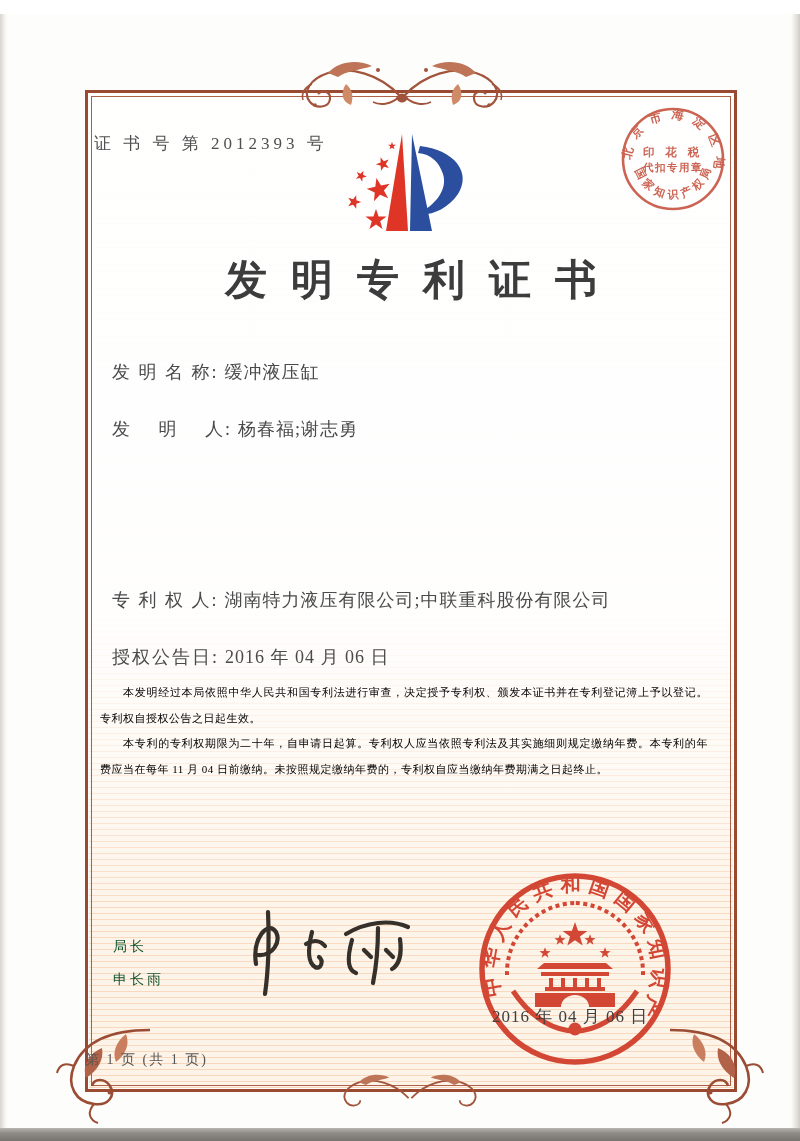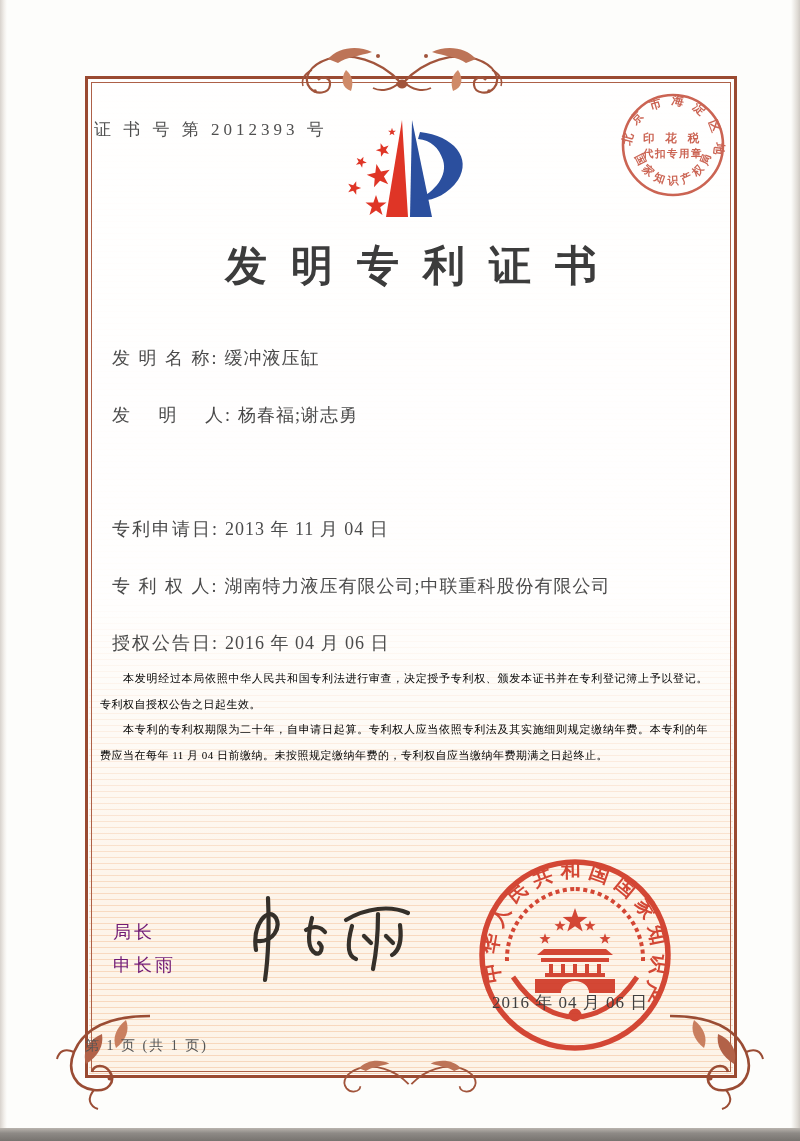--- a/index.html
+++ b/index.html
@@ -1,21 +1,21 @@
 <!DOCTYPE html>
 <html><head>
 <meta charset="utf-8">
 <style>
   html,body{margin:0;padding:0;}
   body{
     width:800px;height:1141px;position:relative;overflow:hidden;
     background:#ffffff;
     font-family:"Liberation Serif","DejaVu Serif",serif;
   }
-  .paper{position:absolute;inset:0;background:#fdfdfb;}
+  .paper{position:absolute;inset:0;background:#fdfdfb;margin-top:14px;}
   
   .scan-bottom{position:absolute;left:0;right:0;bottom:0;height:13px;
     background:linear-gradient(180deg,#b9b4ae 0%,#8e8a86 40%,#77736f 100%);}
   .scan-right{position:absolute;top:0;right:0;bottom:13px;width:9px;
     background:linear-gradient(90deg,rgba(0,0,0,0) 0%,#e0dcd6 70%,#cfcac4 100%);}
   .scan-left{position:absolute;top:0;left:0;bottom:13px;width:7px;
     background:linear-gradient(90deg,#d8d3cd 0%,#f2efeb 60%,rgba(255,255,255,0) 100%);}
   
   .frame{position:absolute;left:85px;top:76px;width:652px;height:1002px;
     border:3px solid #9a4a31;box-sizing:border-box;}
@@ -34,21 +34,21 @@
   .abs{position:absolute;}
   .cert-number{left:94px;top:118px;font-size:17px;letter-spacing:4px;color:#4f4f4f;}
   .title{left:85px;top:238px;width:652px;text-align:center;font-size:42px;
     font-weight:600;letter-spacing:24px;text-indent:24px;color:#3c3c3c;}
   .field{left:112px;font-size:18px;color:#4a4a4a;white-space:nowrap;}
   .field .lbl{letter-spacing:2px;}
   .field .val{letter-spacing:1px;margin-left:6px;}
   .paras{left:100px;top:666px;width:608px;font-size:11px;line-height:25.5px;
     color:#000000;letter-spacing:0.5px;text-align:justify;}
   .paras p{margin:0;text-indent:2.1em;}
-  .director{left:113px;top:916px;font-size:18px;color:#701a75;letter-spacing:3px;line-height:33px;}
+  .director{left:113px;top:916px;font-size:14px;color:#14532d;letter-spacing:3px;line-height:33px;}
   .seal-date{left:492px;top:991px;width:180px;font-size:17px;color:#3f3f3f;
     letter-spacing:1px;z-index:6;white-space:nowrap;}
   .footer{left:85px;top:1037px;width:652px;text-align:left;font-size:14px;
     color:#555;letter-spacing:2px;}
   svg{position:absolute;overflow:visible;}
   .orn{color:#a1543b;}
 </style>
 </head>
 <body>
 
@@ -151,23 +151,20 @@
     </g>
   </svg>
 
   <div class="abs field" style="top:346px;">
     <span class="lbl">发 明 名 称:</span><span class="val">缓冲液压缸</span>
   </div>
 
   <div class="abs title">发明专利证书</div>
   <div class="abs field" style="top:403px;">
     <span class="lbl">发　 明　 人:</span><span class="val">杨春福;谢志勇</span>
-  </div>
-  <div class="abs field" style="top:517px;">
-    <span class="lbl">专利申请日:</span><span class="val">2013 年 11 月 04 日</span>
   </div>
   <div class="abs field" style="top:574px;">
     <span class="lbl">专 利 权 人:</span><span class="val">湖南特力液压有限公司;中联重科股份有限公司</span>
   </div>
   <div class="abs field" style="top:631px;">
     <span class="lbl">授权公告日:</span><span class="val">2016 年 04 月 06 日</span>
   </div>
 
   <div class="abs paras">
     <p>本发明经过本局依照中华人民共和国专利法进行审查，决定授予专利权、颁发本证书并在专利登记簿上予以登记。专利权自授权公告之日起生效。</p>

